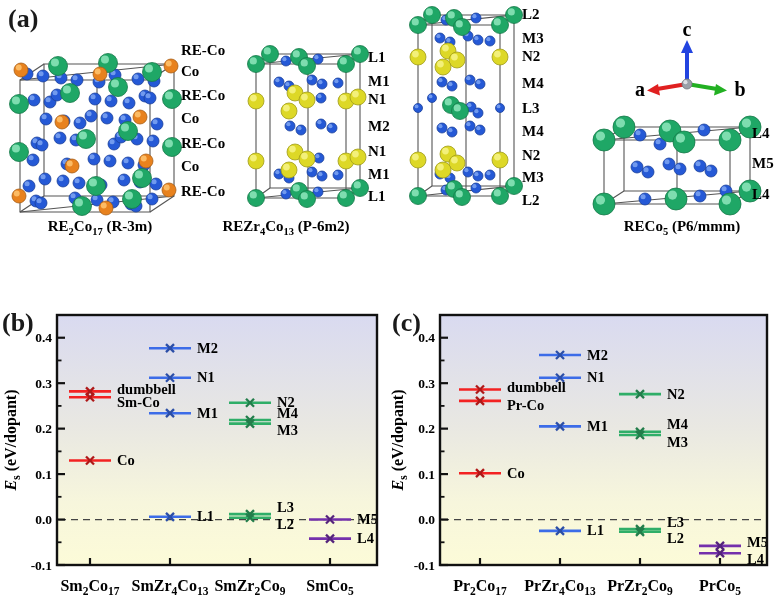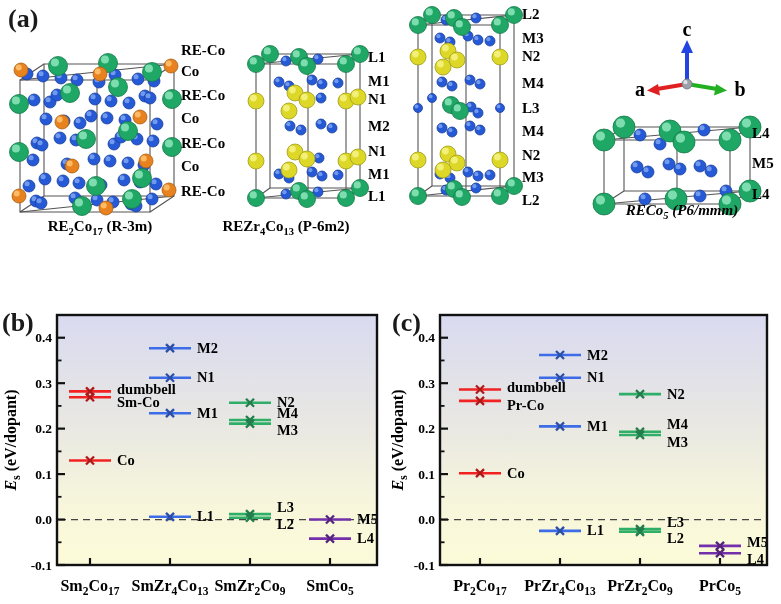--- a/index.html
+++ b/index.html
@@ -490,21 +490,21 @@
     <div class="layer-label" style="left: 522px; top: 56px;">N2</div>
     <div class="layer-label" style="left: 522px; top: 83px;">M4</div>
     <div class="layer-label" style="left: 522px; top: 108px;">L3</div>
     <div class="layer-label" style="left: 522px; top: 131px;">M4</div>
     <div class="layer-label" style="left: 522px; top: 155px;">N2</div>
     <div class="layer-label" style="left: 522px; top: 177px;">M3</div>
     <div class="layer-label" style="left: 522px; top: 200px;">L2</div>
     <div class="layer-label" style="left: 752px; top: 133px;">L4</div>
     <div class="layer-label" style="left: 752px; top: 163px;">M5</div>
     <div class="layer-label" style="left: 752px; top: 194px;">L4</div>
-    <div class="caption" style="left: 682px; top: 202px; font-style: italic;">RECo<sub>5</sub> (P6/mmm)</div>
+    <div class="caption" style="left: 682px; top: 218px;">RECo<sub>5</sub> (P6/mmm)</div>
   </div>
 
 <div id="legend" class="abs" style="left:0;top:256px;width:781px;height:36px;"></div>
 
 <div id="chart-b" class="chart" style="left:0;top:295px;">
     <div class="plot-bg" style="left: 57px; top: 20px; width: 320px; height: 250px;"></div>
     <svg width="391" height="309" viewBox="0 0 391 309">
       <g>
         <line x1="59" y1="224.54545454545453" x2="375" y2="224.54545454545453" stroke="#444" stroke-width="1.3" stroke-dasharray="7 5"></line>
       </g>

